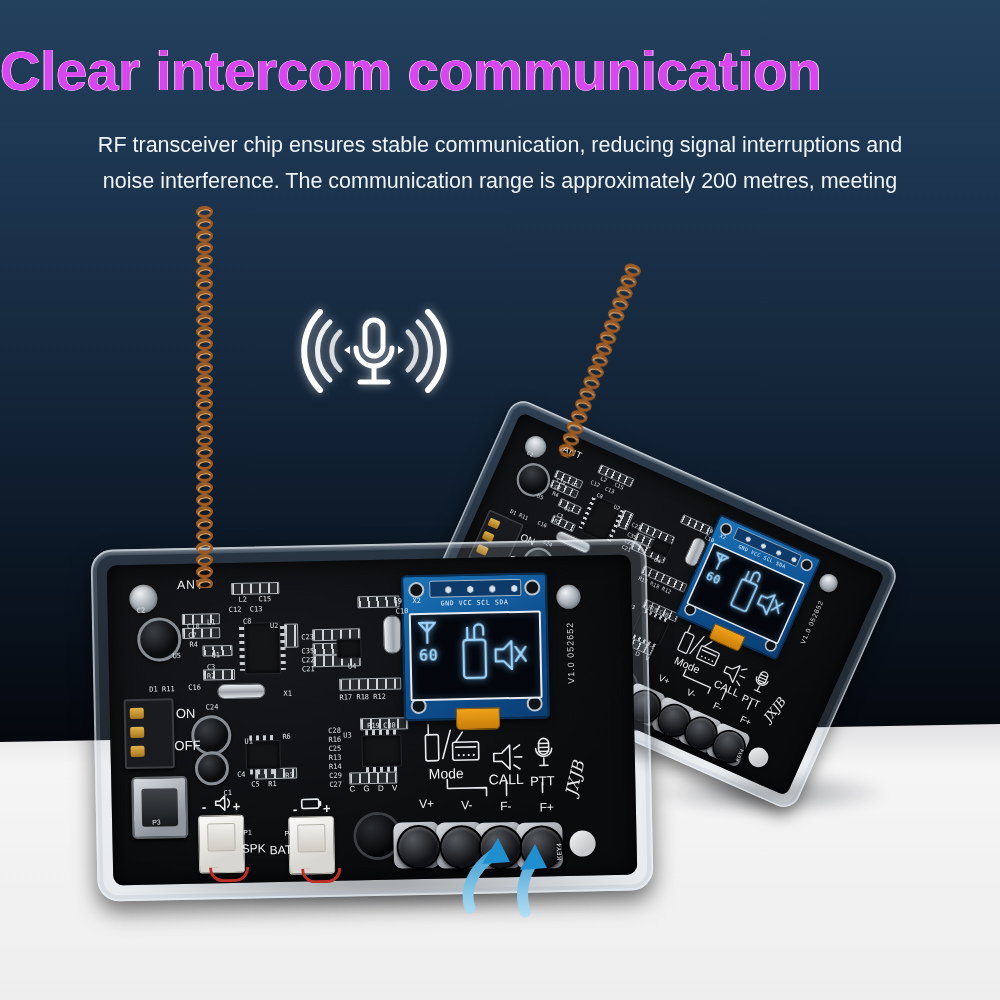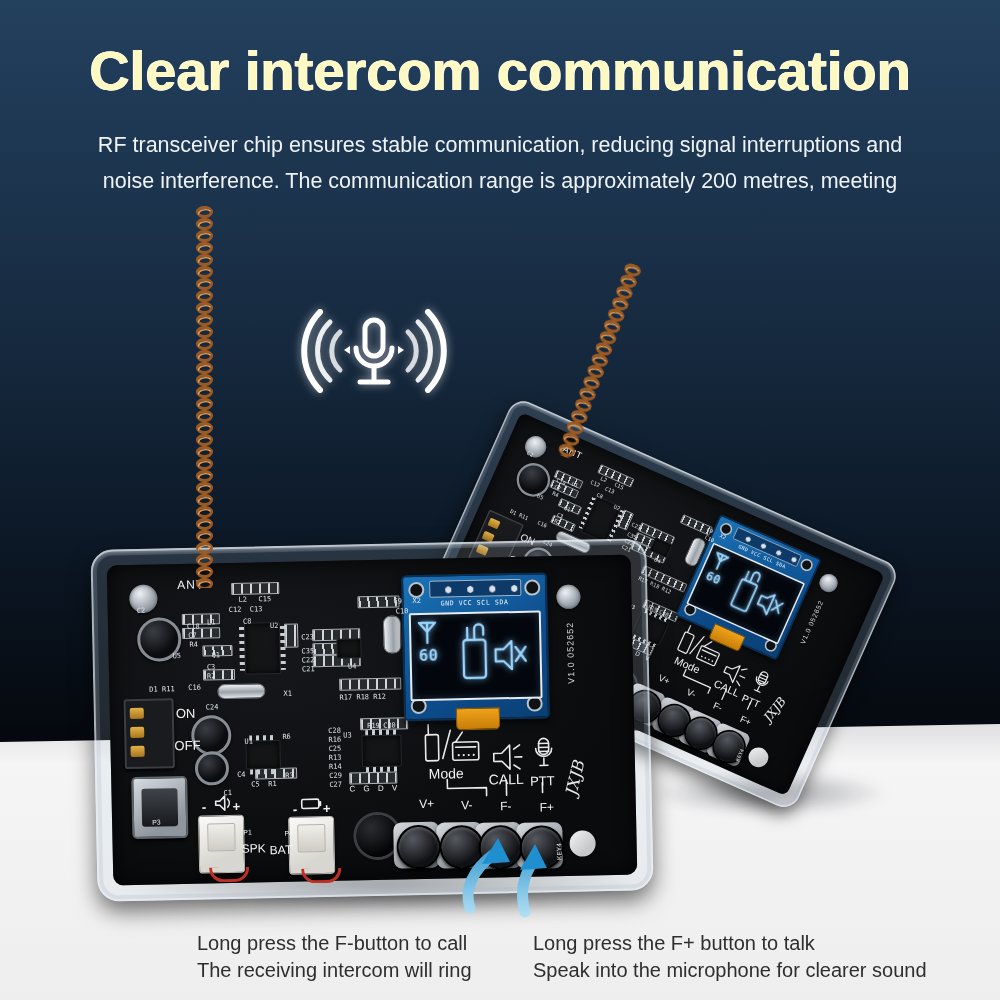--- a/index.html
+++ b/index.html
@@ -10,22 +10,22 @@
   .backdrop{position:absolute;inset:0;z-index:0;
     background:linear-gradient(180deg,#23405d 0%,#203b57 8%,#1b324b 22%,#14263a 38%,#0d1a29 52%,#080f18 65%,#04070c 76%,#030508 100%);}
   .table{position:absolute;left:0;top:724px;width:1000px;height:276px;z-index:1;
     background:linear-gradient(180deg,#e0e0e2 0,#f5f5f6 14%,#eeeeef 100%);
     clip-path:polygon(0 18px,100% 0,100% 100%,0 100%);}
   .shadow{position:absolute;z-index:2;filter:blur(5px);}
   .s-left{left:118px;top:860px;width:530px;height:48px;background:radial-gradient(ellipse,rgba(25,28,33,.42),rgba(25,28,33,0) 70%);}
   .s-right{left:650px;top:770px;width:240px;height:46px;background:radial-gradient(ellipse,rgba(25,28,33,.38),rgba(25,28,33,0) 70%);}
 
   
-  .hero-title{position:absolute;top:38px;left:0;width:1000px;margin:0;text-align:center;z-index:2;
-    font-size:56px;font-weight:700;letter-spacing:0;color:#fef9c3;
+  .hero-title{position:absolute;top:38px;left:0;width:1000px;margin:0;z-index:2;
+    font-size:56px;font-weight:700;letter-spacing:0;color:#d946ef;
     text-shadow:.6px 0 #fff,-.6px 0 #fff;}
   .hero-paragraph{position:absolute;top:127px;left:40px;width:920px;z-index:2;text-align:center;
     font-size:21.5px;line-height:36px;color:#eef3f8;}
 
   
   .micwave{position:absolute;left:286px;top:298px;width:176px;height:116px;z-index:2;
     filter:drop-shadow(0 0 5px rgba(255,255,255,.55));}
   .micwave *{stroke:#ffffff;fill:none;stroke-linecap:round;stroke-linejoin:round;}
   .micwave .wedge{fill:#ffffff;stroke:none;}
 
@@ -584,22 +584,14 @@
     <g>
       <path d="M40,88 C34,70 42,50 64,34" stroke="url(#agrad)" stroke-width="11" fill="none" stroke-linecap="round"></path>
       <polygon points="52,44 68,18 80,42" fill="#1f8fd0"></polygon>
     </g>
     <g>
       <path d="M95,92 C90,74 92,58 103,42" stroke="url(#agrad)" stroke-width="11" fill="none" stroke-linecap="round"></path>
       <polygon points="90,50 105,24 117,48" fill="#1f8fd0"></polygon>
     </g>
   </svg>
 
-  <div class="caption caption-left">
-    <div>Long press the F-button to call</div>
-    <div>The receiving intercom will ring</div>
-  </div>
-  <div class="caption caption-right">
-    <div>Long press the F+ button to talk</div>
-    <div>Speak into the microphone for clearer sound</div>
-  </div>
 
 </div>
 
 </body></html>

